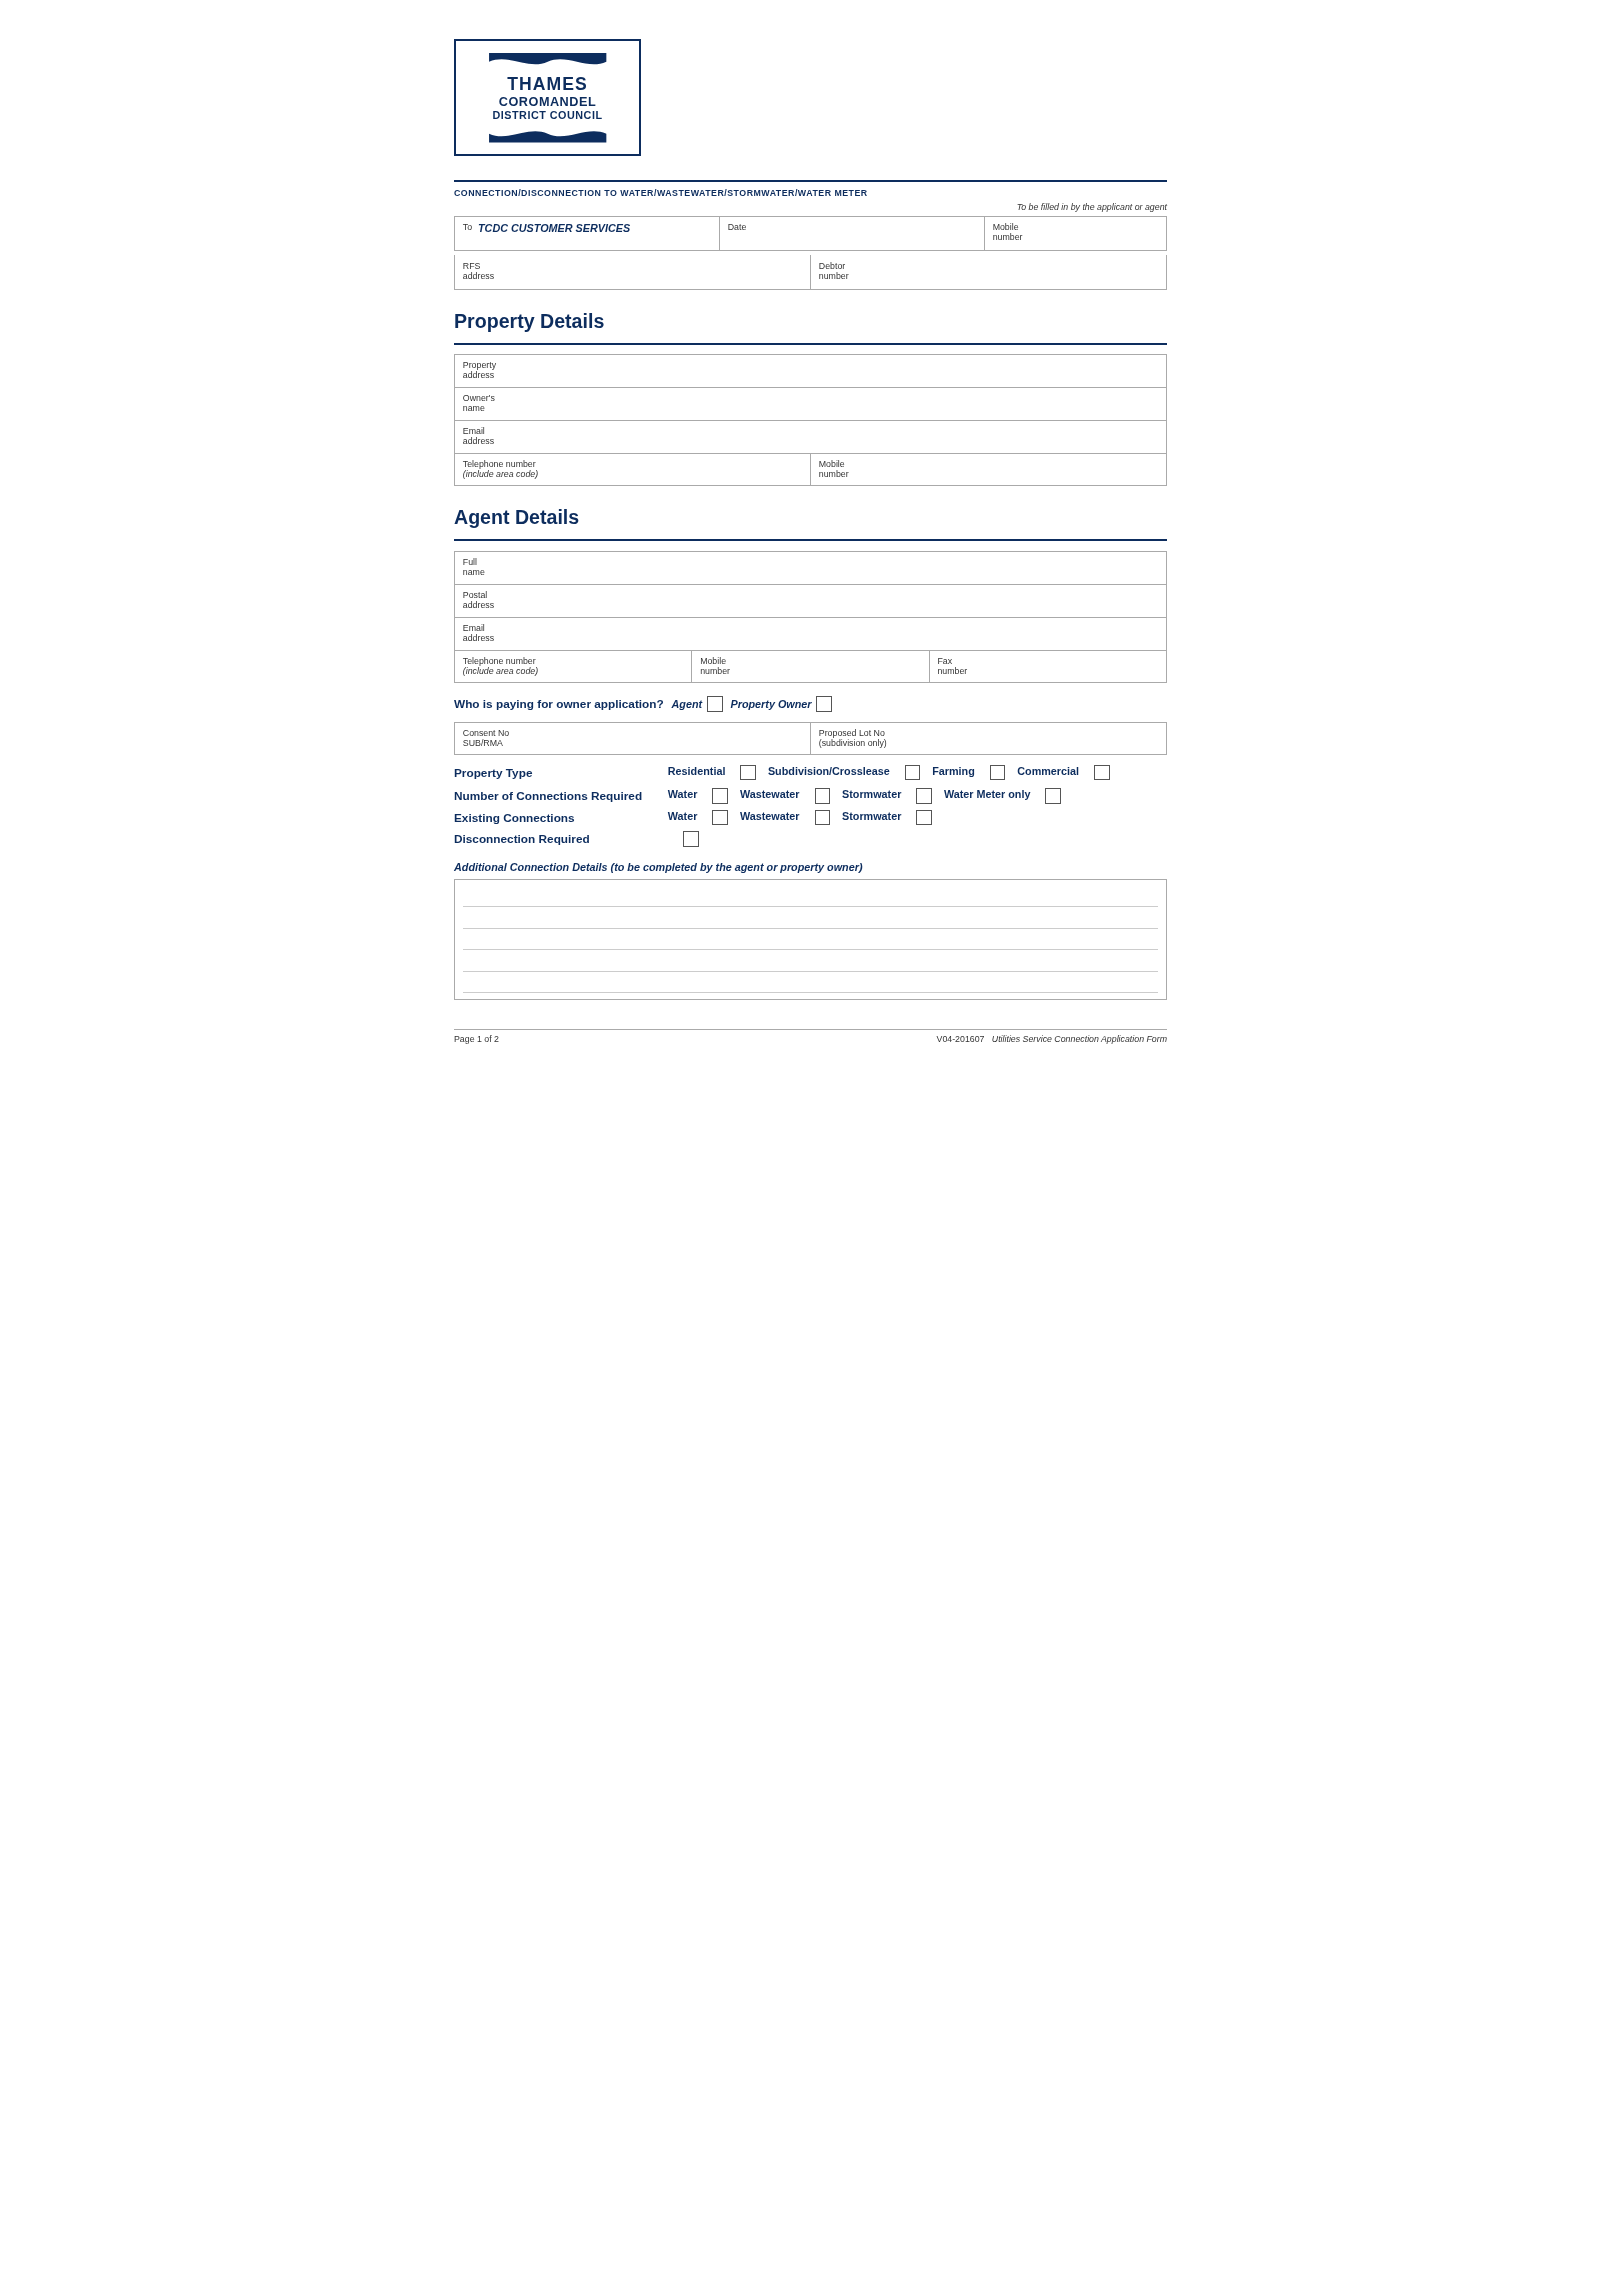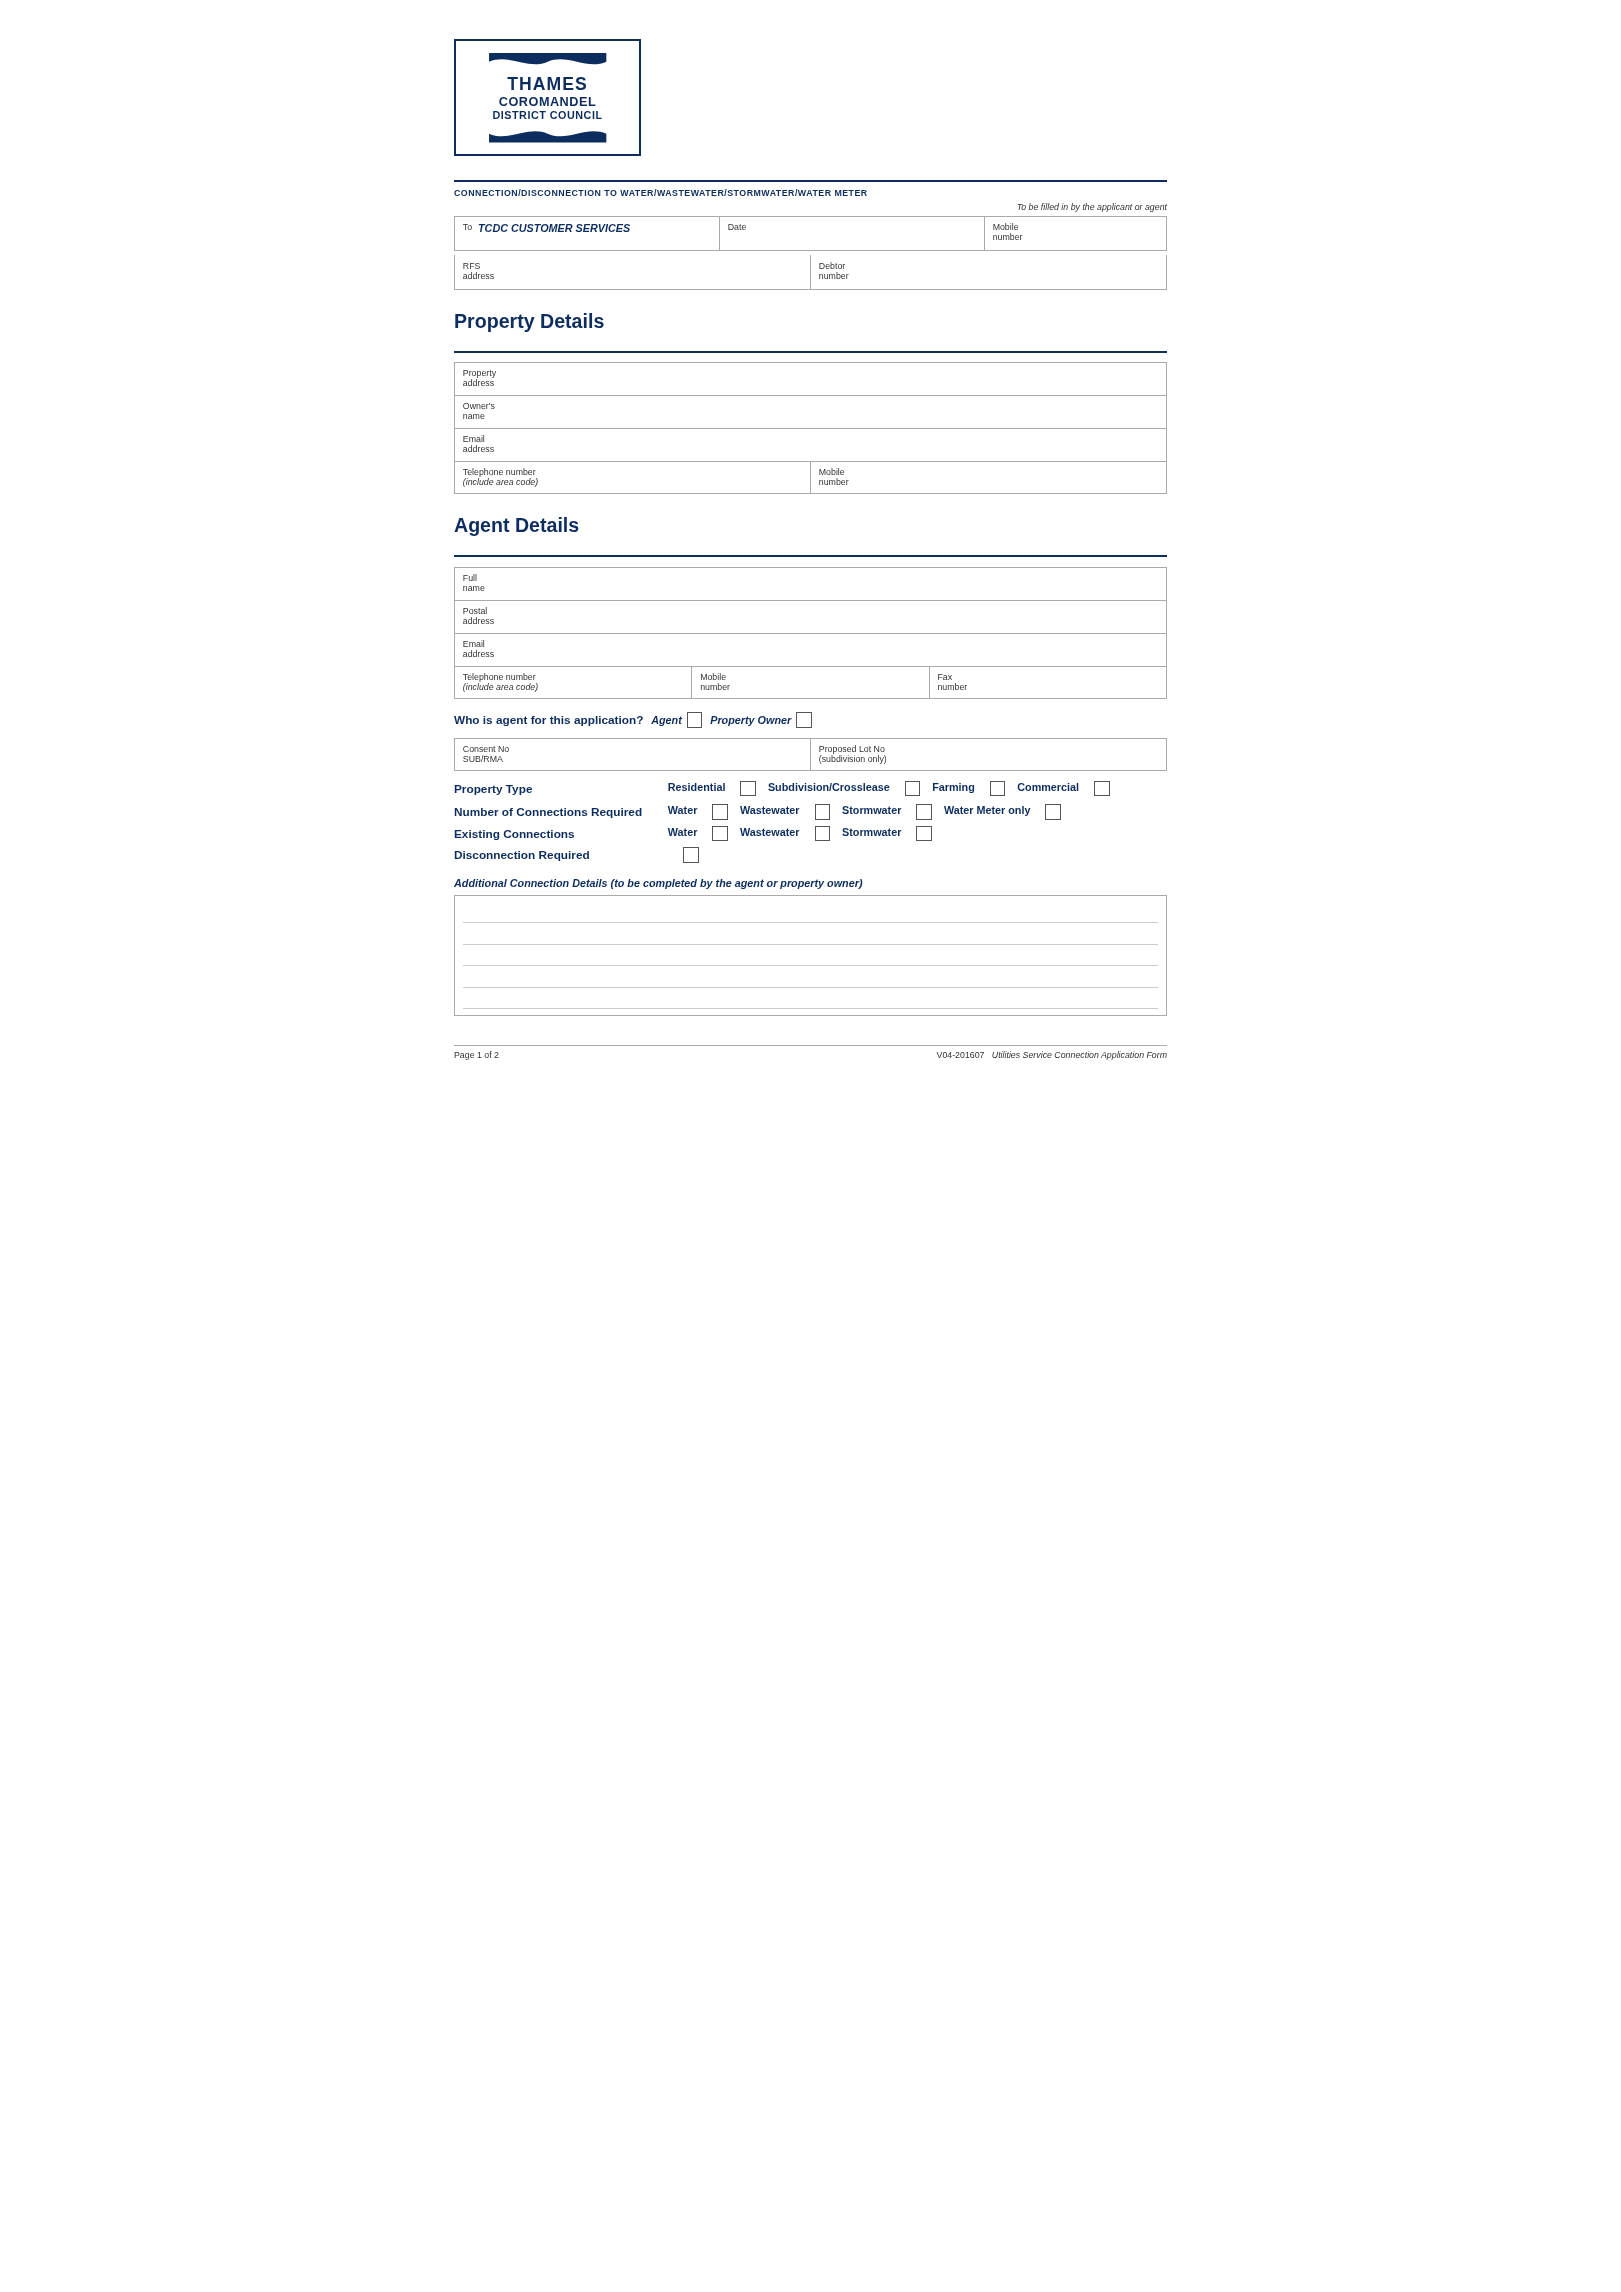--- a/index.html
+++ b/index.html
@@ -136,21 +136,21 @@
       padding: 5.9px 7.8px;
       min-height: 31px;
     }
 
     .section-title {
       font-size: 19.6px;
       font-weight: 900;
       color: #0d2d5e;
       margin: 17.6px 0 9.8px 0;
       border-bottom: 2px solid #0d2d5e;
-      padding-bottom: 18px;
+      padding-bottom: 10px;
     }
 
     .form-field-row {
       border: 1px solid #aaa;
       border-bottom: none;
       display: flex;
       min-height: 33px;
     }
     .form-field-row:last-child {
       border-bottom: 1px solid #aaa;
@@ -449,21 +449,21 @@
     <div class="form-field">
       <span class="form-field-label">
         <span>Fax</span><br>
         <span>number</span>
       </span>
     </div>
   </div>
 </div>
 
 <div class="inline-section">
-  <span class="inline-label">Who is agent for this application?</span>
+  <span class="inline-label">Who is paying for owner application?</span>
   <div class="checkbox-item">
     <span class="checkbox-label">Agent</span>
     <span class="checkbox-box"></span>
   </div>
   <div class="checkbox-item">
     <span class="checkbox-label">Property Owner</span>
     <span class="checkbox-box"></span>
   </div>
 </div>
 

